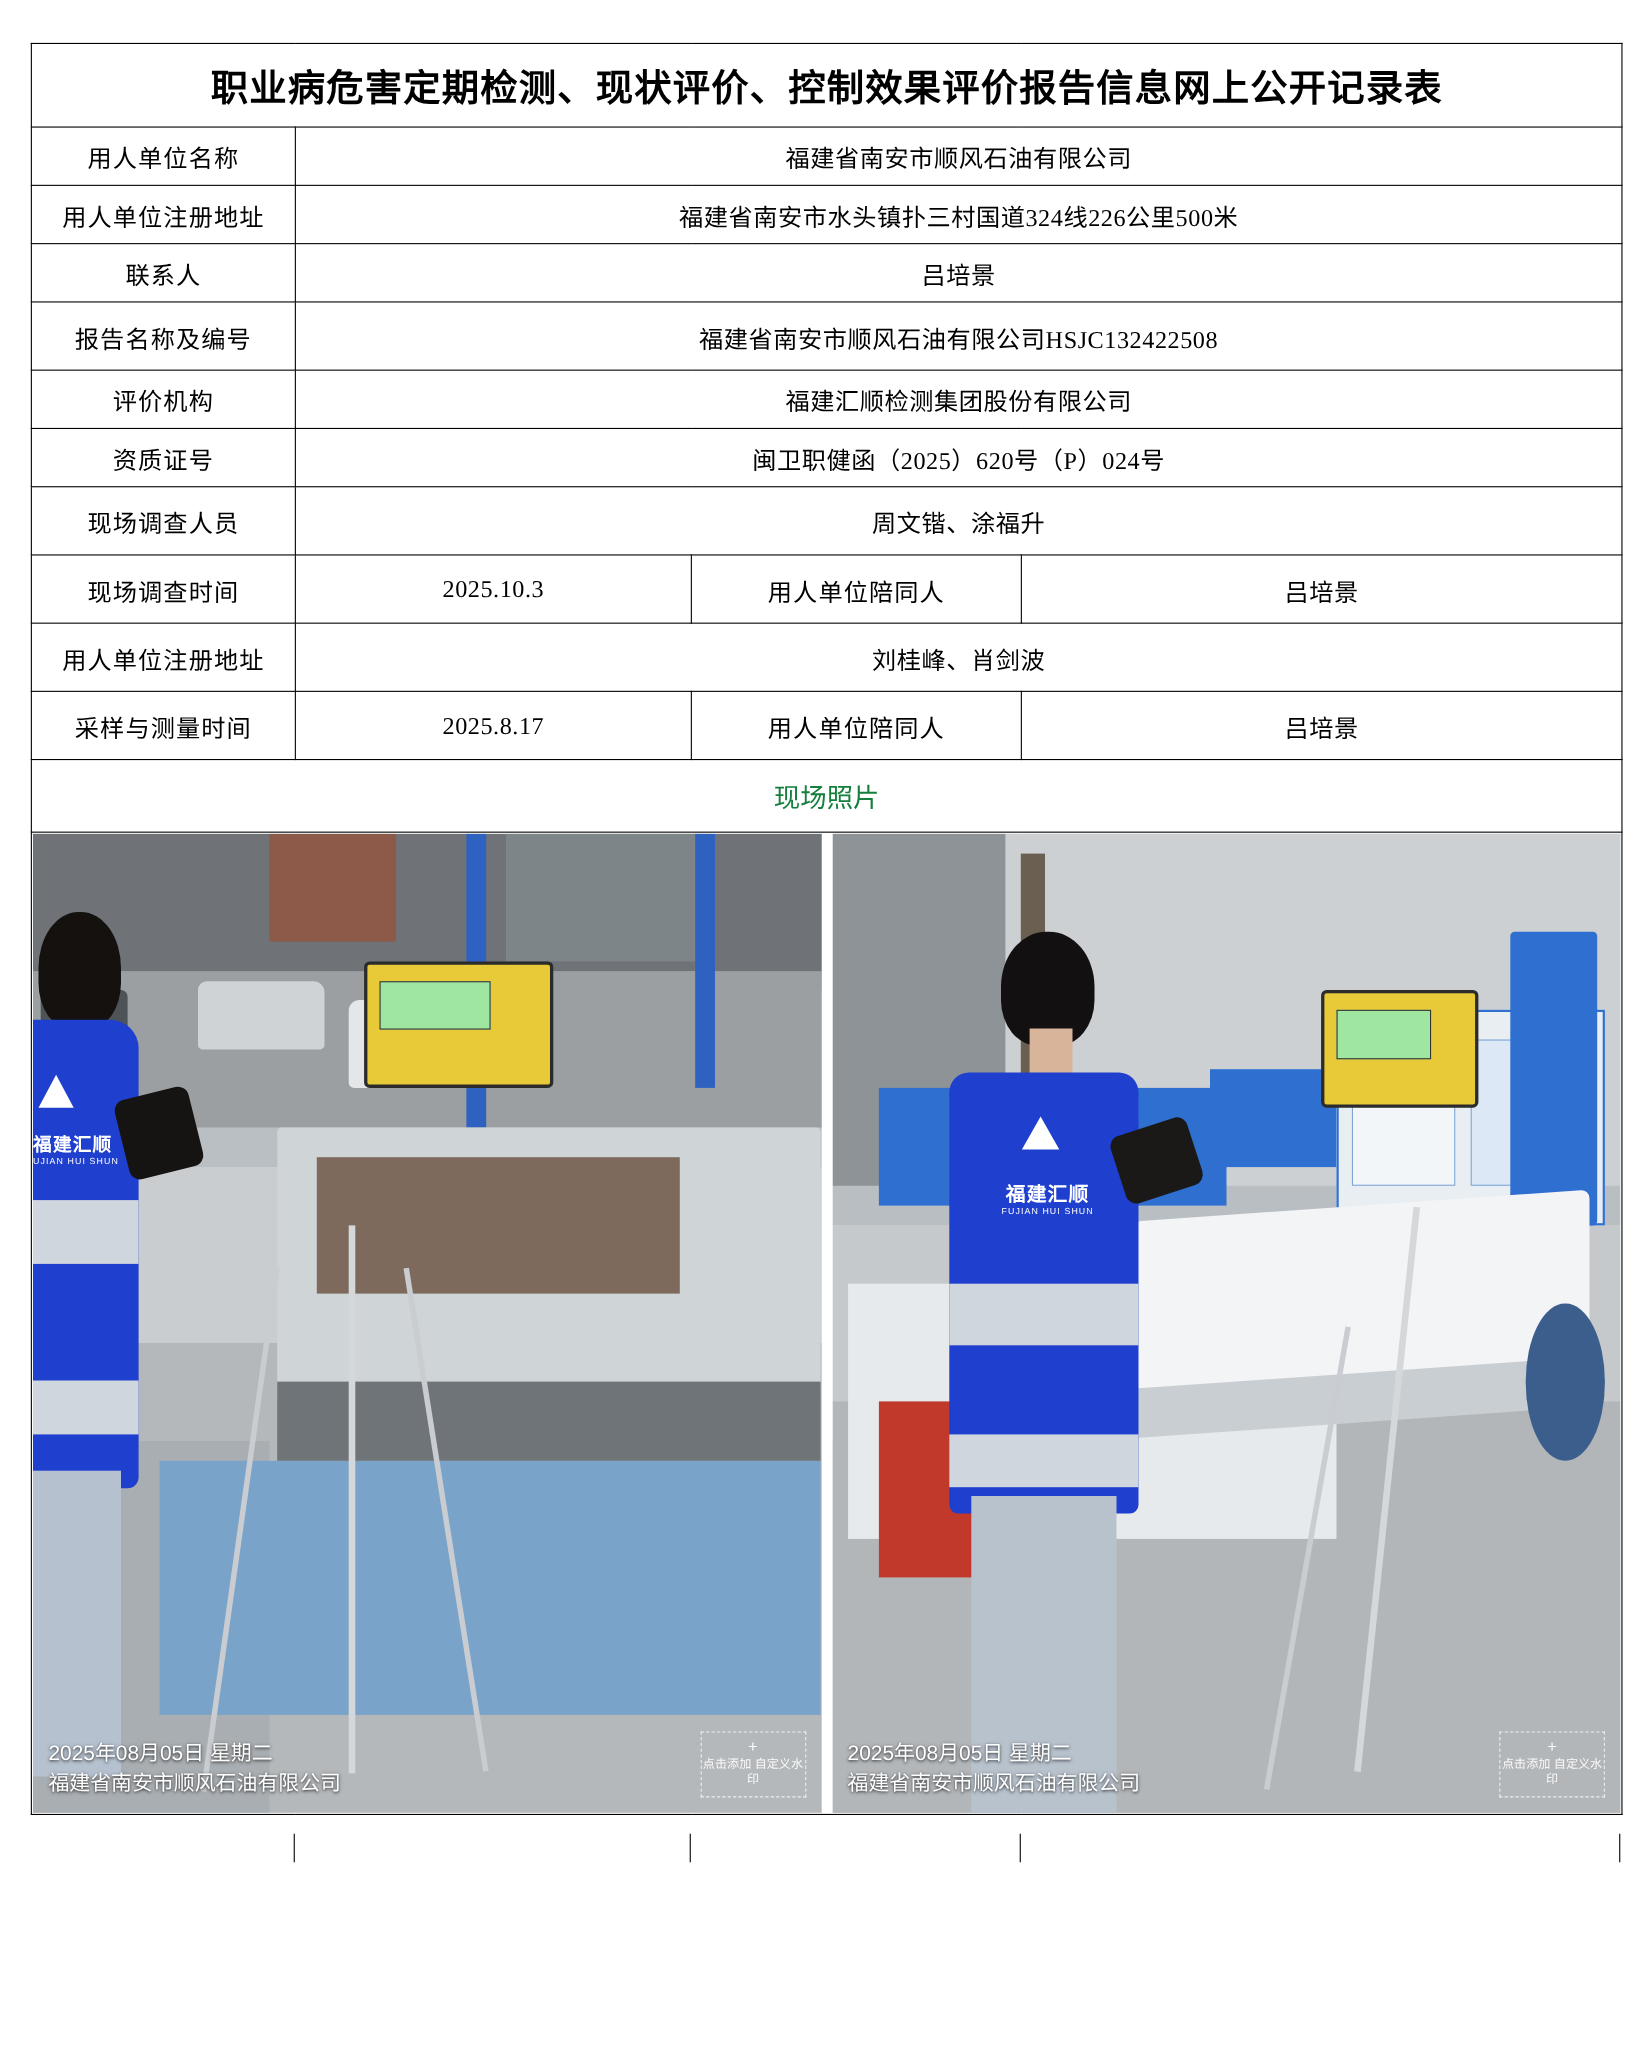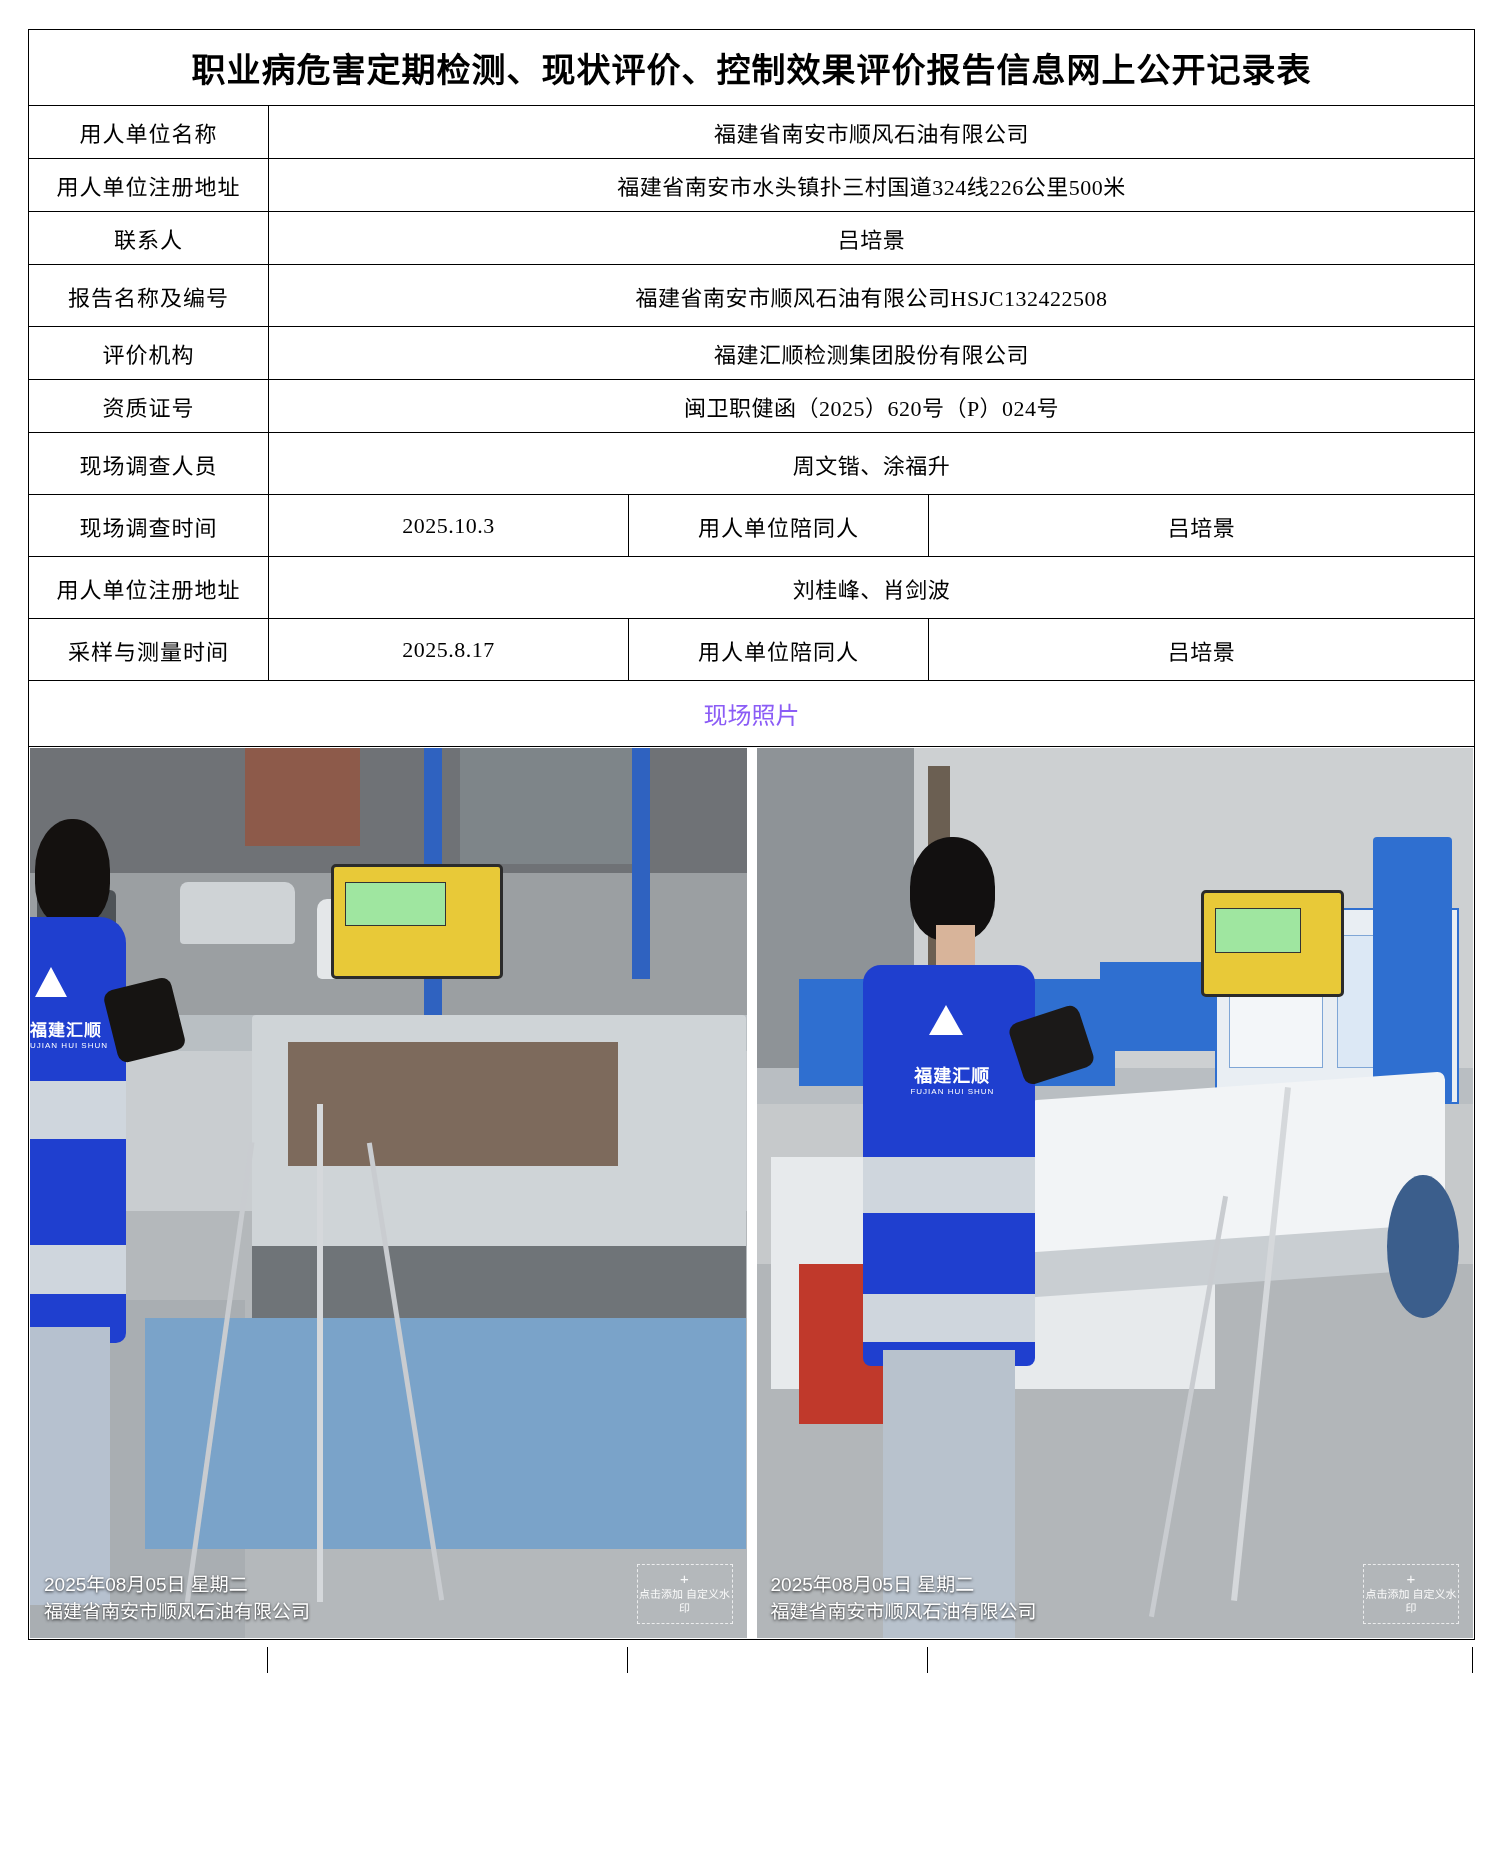--- a/index.html
+++ b/index.html
@@ -18,21 +18,21 @@
     width: 1502px;
     height: 1866px;
     position: relative;
     background: #fff;
     padding: 22px 28px 0 28px;
   }
   table.doc {
     width: 1446px;
     border-collapse: collapse;
     table-layout: fixed;
-    margin: 7px auto;
+    margin: 17px auto;
   }
   table.doc td {
     border: 1px solid #000;
     padding: 0;
     vertical-align: middle;
   }
   .title-cell {
     height: 76px;
     text-align: center;
     font-size: 34px;
@@ -53,21 +53,21 @@
     font-size: 22px;
     height: 53px;
     color: #000;
     letter-spacing: 0.5px;
   }
   .row-tall td { height: 62px; }
   .photo-header {
     text-align: center;
     font-size: 24px;
     height: 66px;
-    color: #8b5cf6;
+    color: #15803d;
   }
   .photos-cell {
     padding: 0;
     height: 726px;
     vertical-align: top;
   }
   .photo-wrap {
     display: flex;
     gap: 10px;
     width: 100%;

